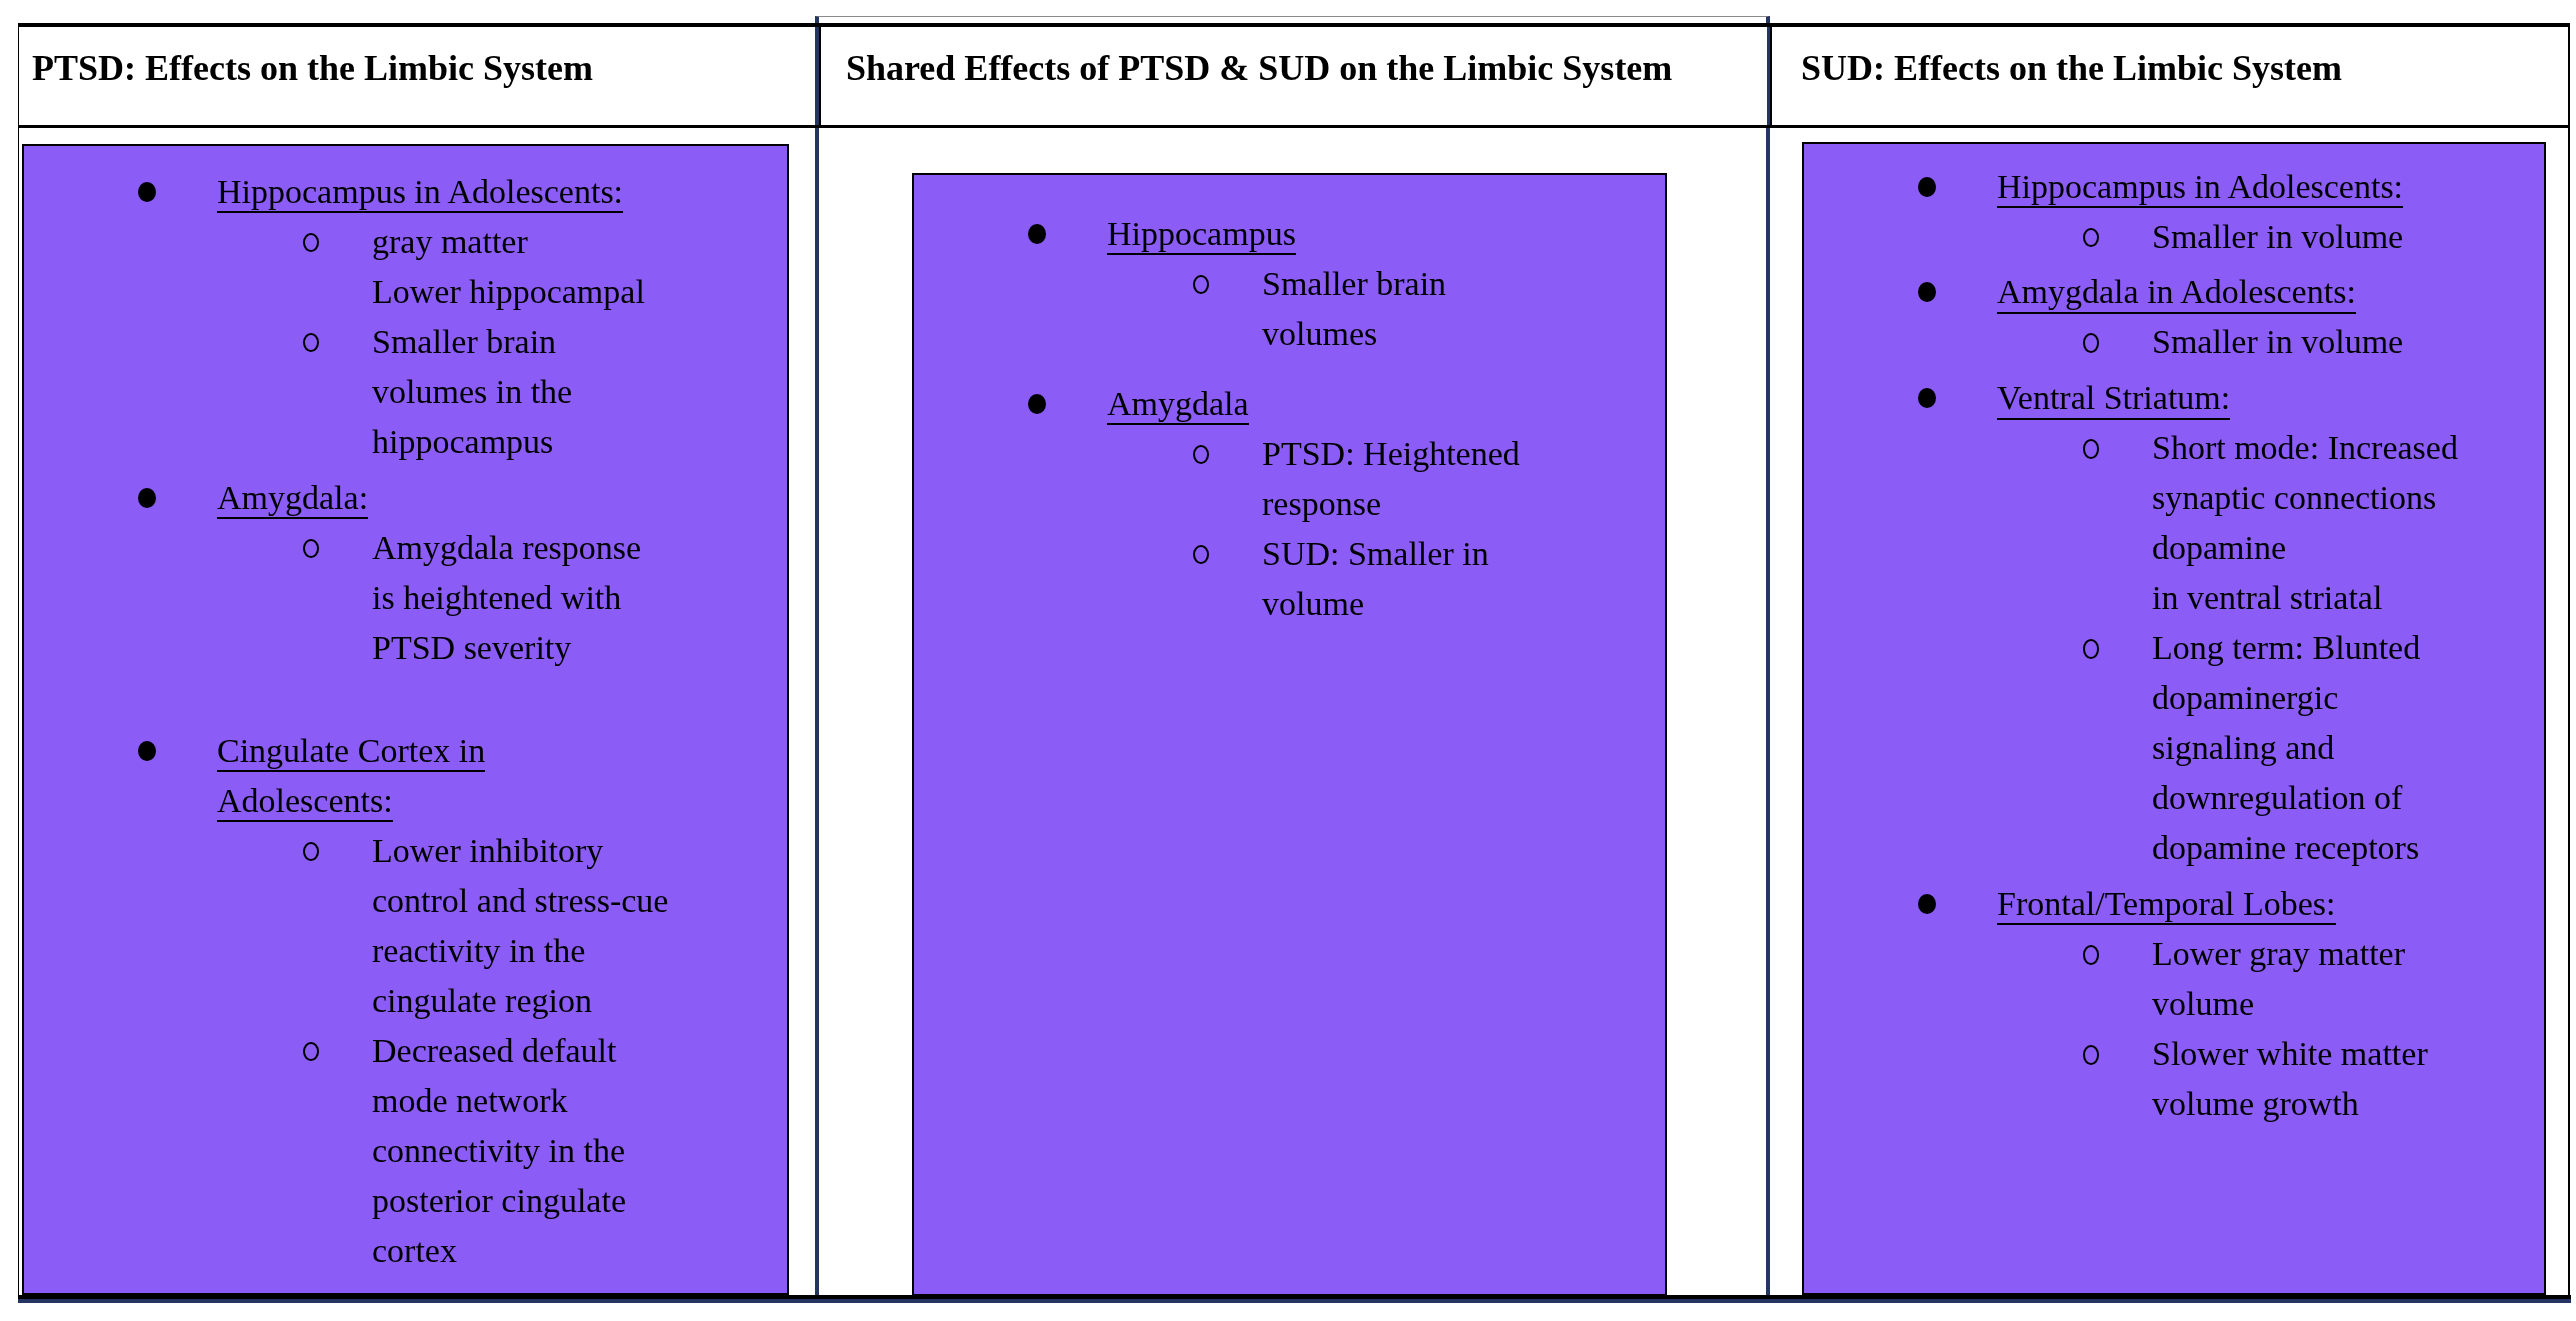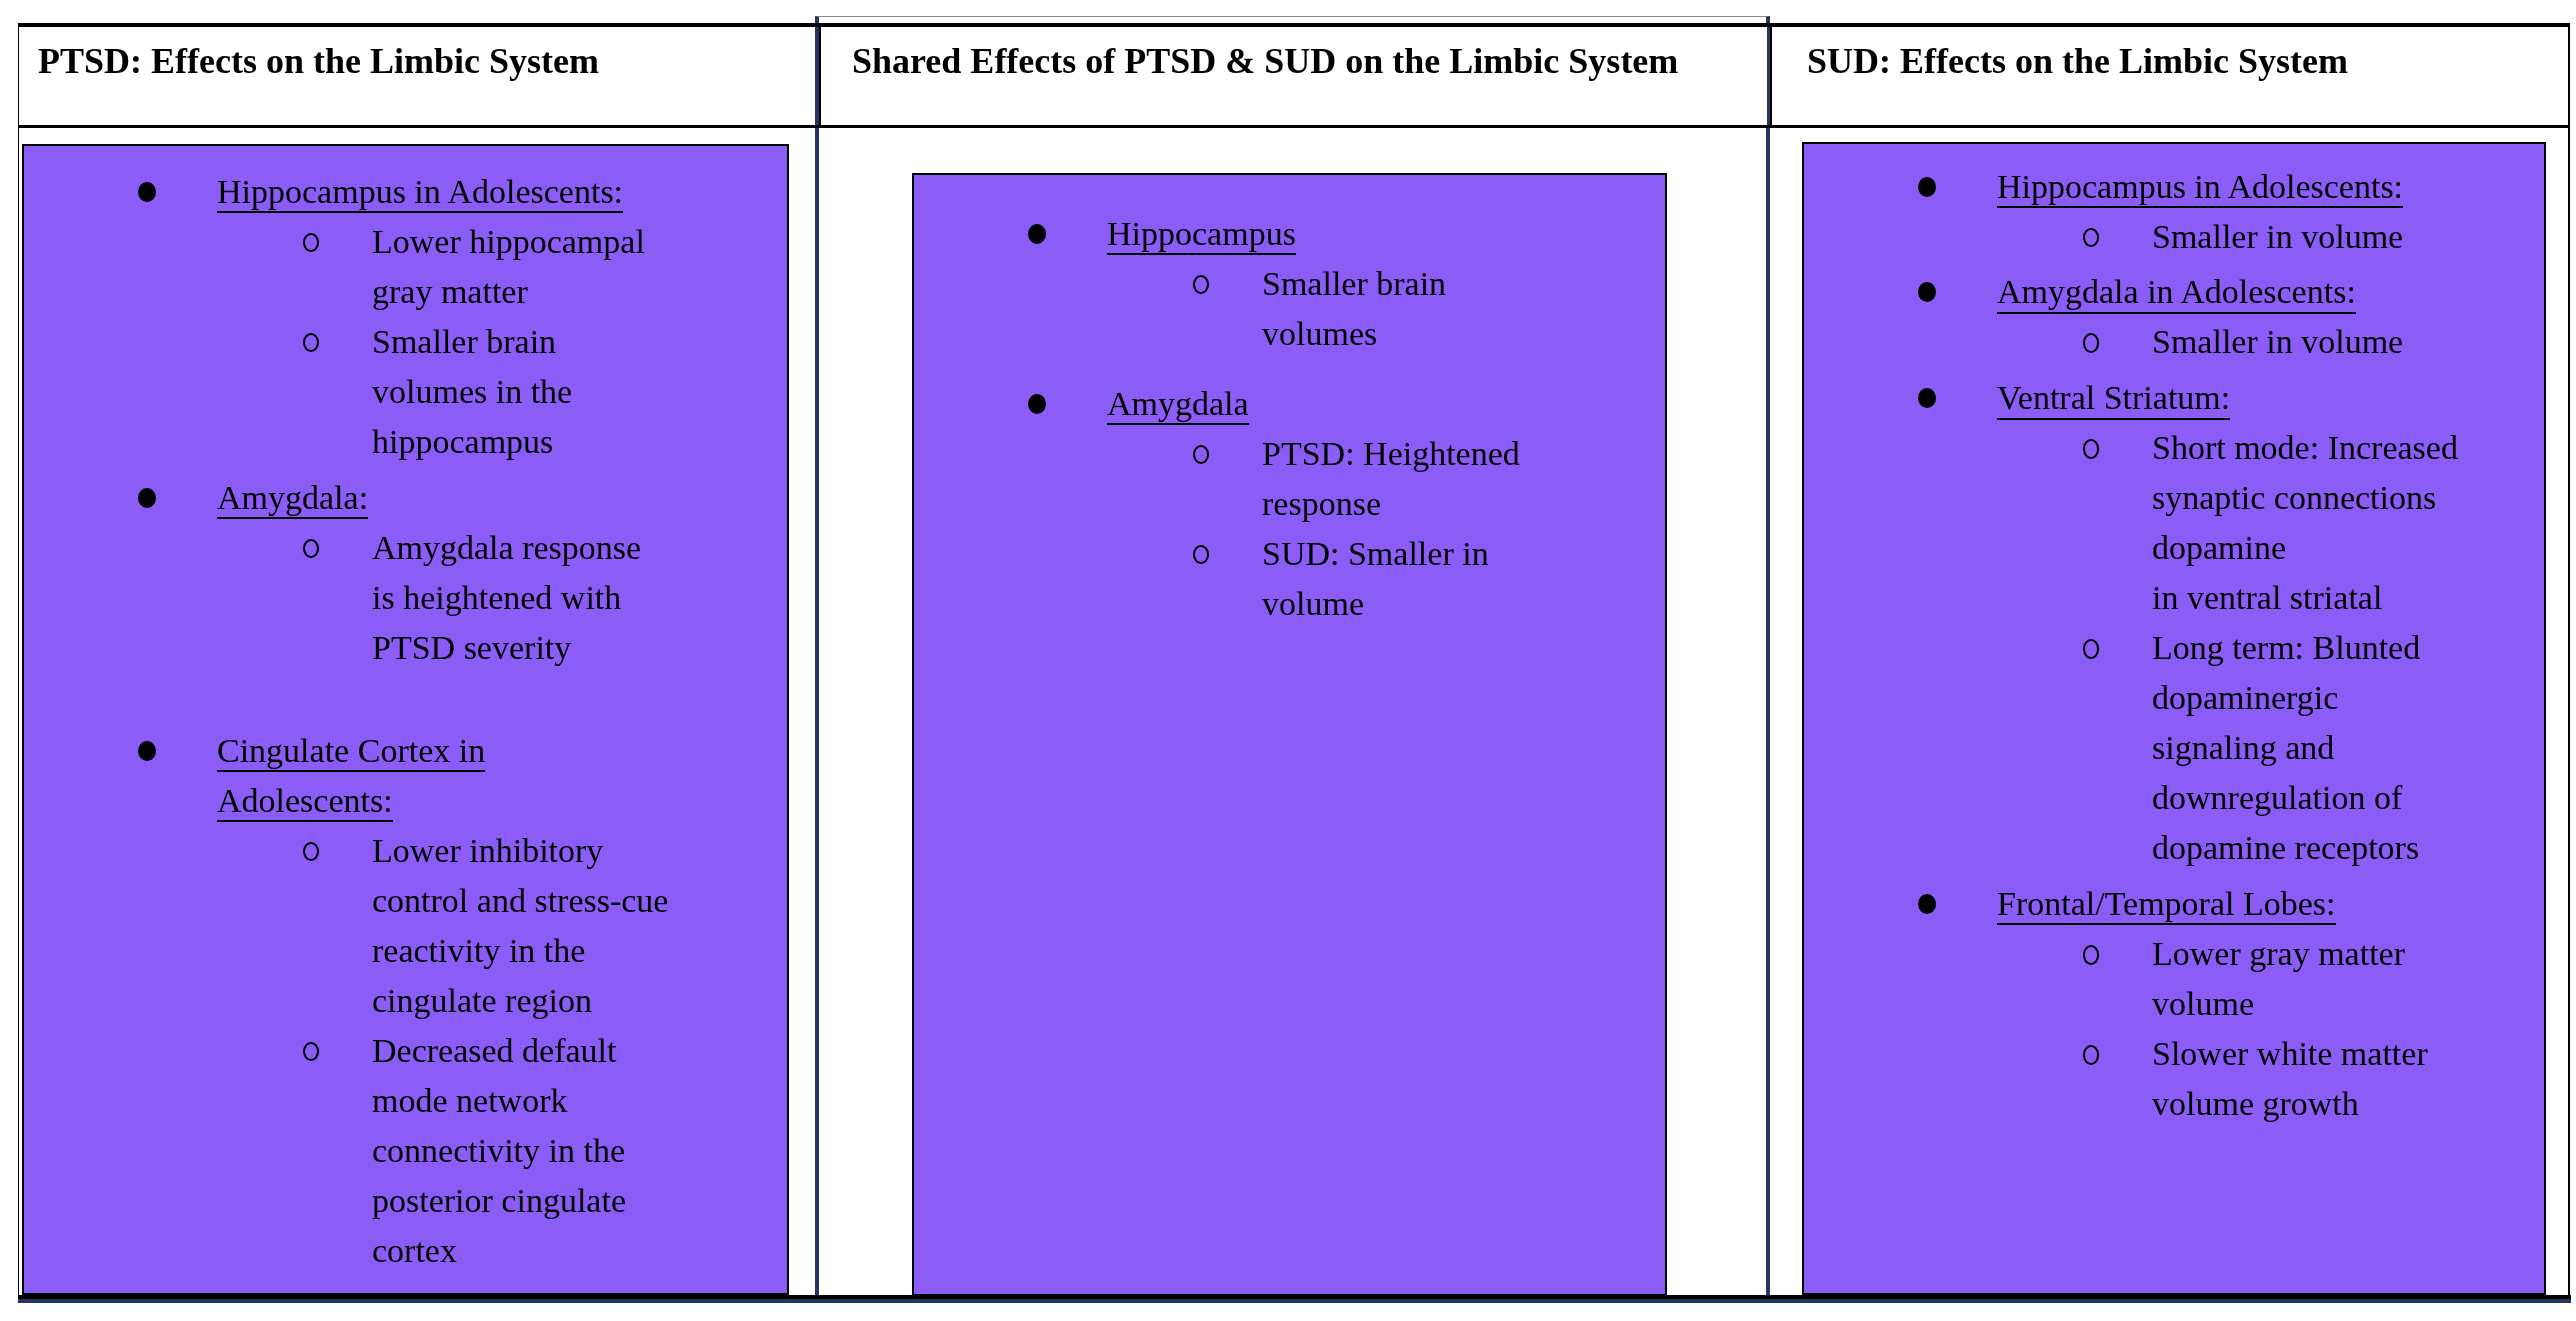--- a/index.html
+++ b/index.html
@@ -18,21 +18,21 @@
   #top-border{left:17.6px;top:23.4px;width:2552px;height:3.5px;}
   #header-bottom-border{left:17.6px;top:125px;width:2552px;height:2.9px;}
   #divider-left{left:819px;top:23.4px;width:2.3px;height:105px;}
   #divider-right{left:1770px;top:23.4px;width:2.3px;height:105px;}
   #outer-left-border{left:17.6px;top:23.4px;width:1.8px;height:1280px;}
   #outer-right-border{left:2568px;top:23.4px;width:1.8px;height:1280px;}
   #bottom-border-black{left:17.6px;top:1295px;width:2553px;height:4.1px;}
   #bottom-border-navy{left:17.6px;top:1299px;width:2553px;height:3.5px;background:#253563;}
 
   
-  .hdr{top:29px;font-size:36px;font-weight:700;white-space:nowrap;line-height:64px;margin-left:6px;}
+  .hdr{top:36px;font-size:36px;font-weight:700;white-space:nowrap;line-height:64px;}
   #hdr-1{left:32px;}
   #hdr-2{left:846px;}
   #hdr-3{left:1801px;}
 
   
   .tbox{background:#8b5cf6;border:2.9px solid #000;box-sizing:border-box;overflow:hidden;}
   #box-1{left:22px;top:144px;width:767px;height:1151px;}
   #box-2{left:912px;top:173px;width:755px;height:1123px;border-width:2.3px;}
   #box-3{left:1802px;top:142px;width:744px;height:1153px;}
 
@@ -78,22 +78,22 @@
   <div class="abs hdr" id="hdr-3">SUD: Effects on the Limbic System</div>
 
   <div class="abs tbox" id="box-1">
     <div class="list col-side">
         <div class="item l1">
           <span class="bullet b1"></span>
           <div class="line heading"><span>Hippocampus in Adolescents:</span></div>
         </div>
         <div class="item l2">
           <span class="bullet b2"></span>
+          <div class="line"><span>gray matter</span></div>
           <div class="line"><span>Lower hippocampal</span></div>
-          <div class="line"><span>gray matter</span></div>
         </div>
         <div class="item l2">
           <span class="bullet b2"></span>
           <div class="line"><span>Smaller brain</span></div>
           <div class="line"><span>volumes in the</span></div>
           <div class="line"><span>hippocampus</span></div>
         </div>
         <div class="item l1">
           <span class="bullet b1"></span>
           <div class="line heading"><span>Amygdala:</span></div>

